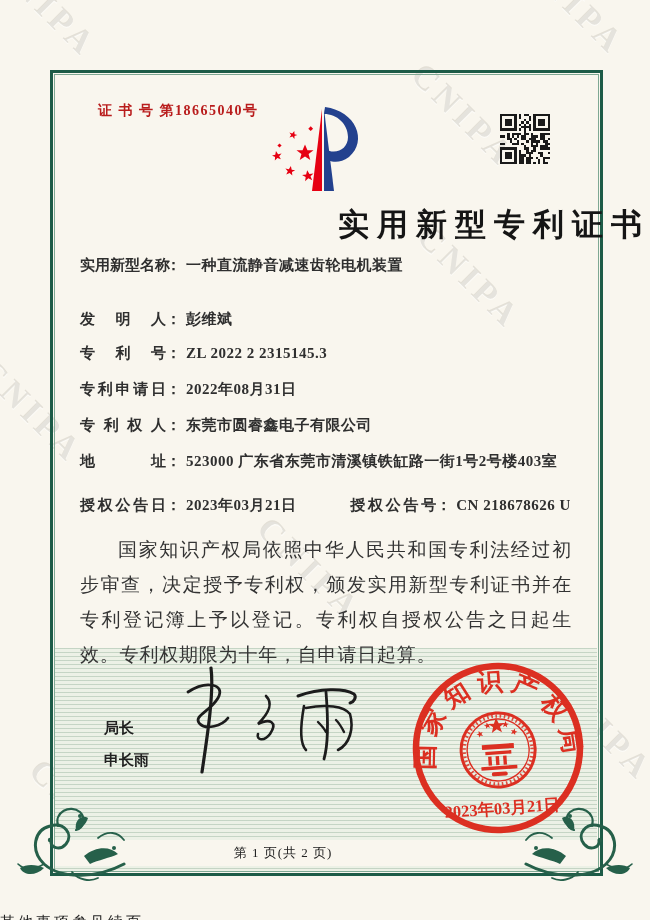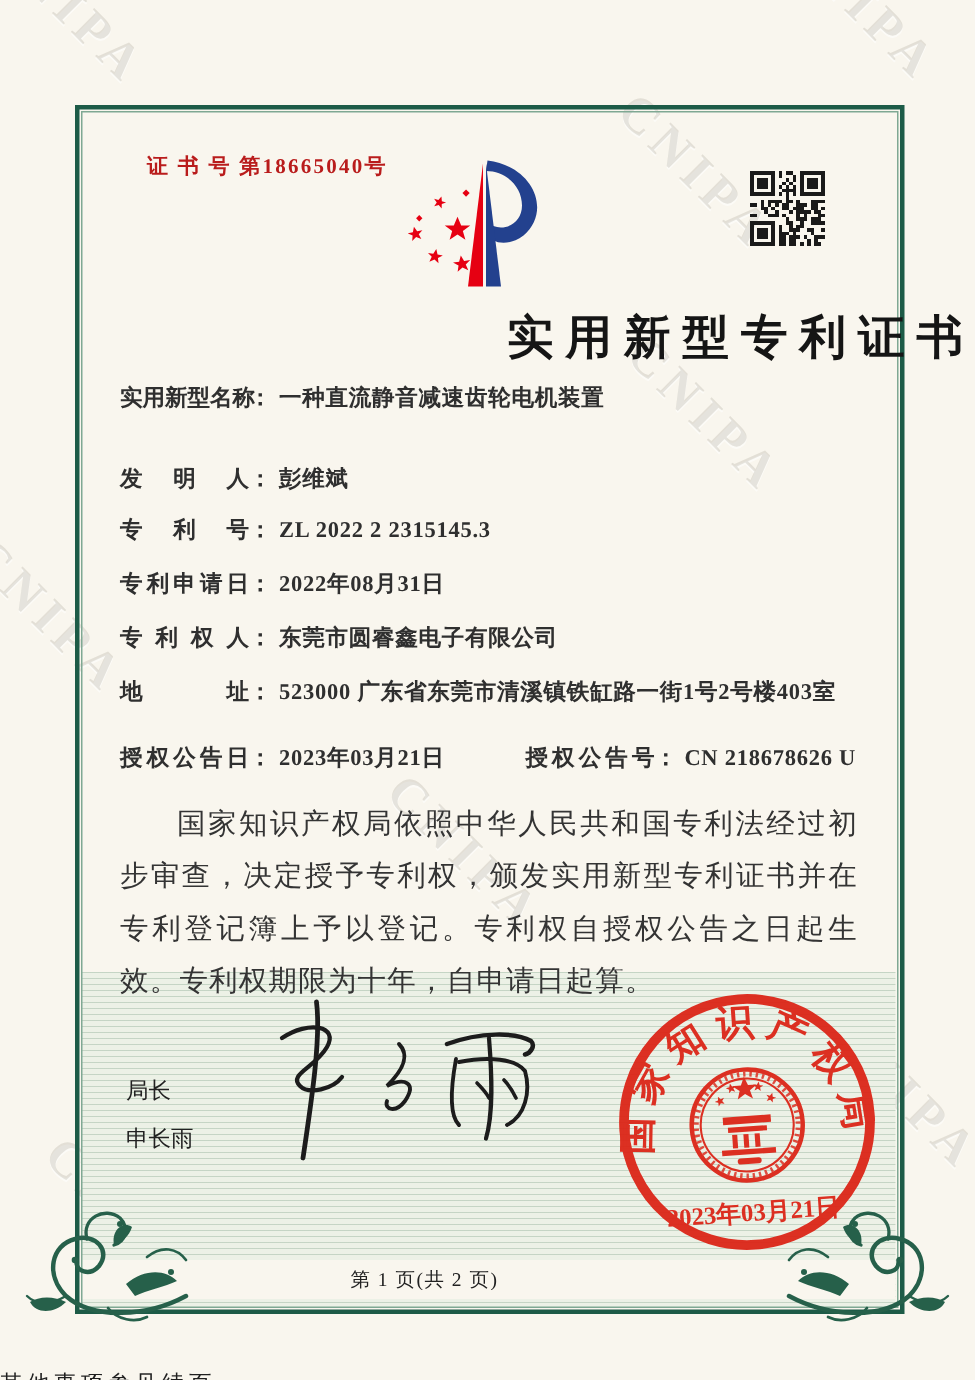--- a/index.html
+++ b/index.html
@@ -41,22 +41,22 @@
   .lbl{display:inline-block;width:86px;text-align:justify;text-align-last:justify;
        font-weight:600;vertical-align:bottom;}
   .colon{font-weight:600;}
   .val{font-weight:600;margin-left:5px;letter-spacing:0.5px;margin-top:48px;}
   .grant2{margin-left:50px;}
 
   .paras{position:absolute;left:80px;top:532px;width:492px;}
   .paras p{margin:0 0 13px 0;font-size:19px;line-height:1.85;
            text-indent:2em;letter-spacing:0.8px;color:#343434;text-align:justify;}
 
-  .signer{position:absolute;left:84px;top:712px;font-family:"Liberation Sans","DejaVu Sans",sans-serif;
-          font-size:15px;font-weight:400;line-height:32px;color:#222;}
+  .signer{position:absolute;left:104px;top:712px;font-family:"Liberation Sans","DejaVu Sans",sans-serif;
+          font-size:15px;font-weight:700;line-height:32px;color:#222;}
   .signature{position:absolute;left:148px;top:662px;width:215px;height:118px;}
 
   .seal{position:absolute;left:410px;top:660px;width:176px;height:176px;
         transform:rotate(-4deg);mix-blend-mode:multiply;opacity:0.95;z-index:5;}
 
   .page-info{position:absolute;left:54px;top:840px;width:458px;height:26px;
              text-align:center;line-height:26px;font-size:13px;letter-spacing:1px;
              color:#222;z-index:5;}
   .cont-note{position:absolute;left:0;top:913px;width:650px;
              font-size:15px;letter-spacing:3px;color:#1f1f1f;z-index:4;}

